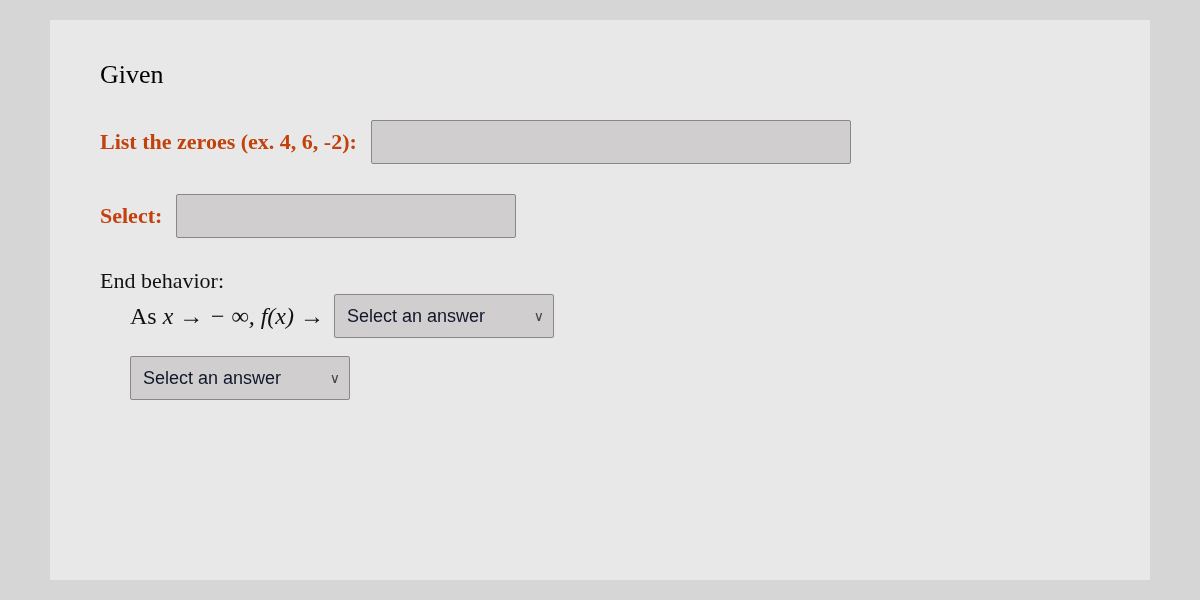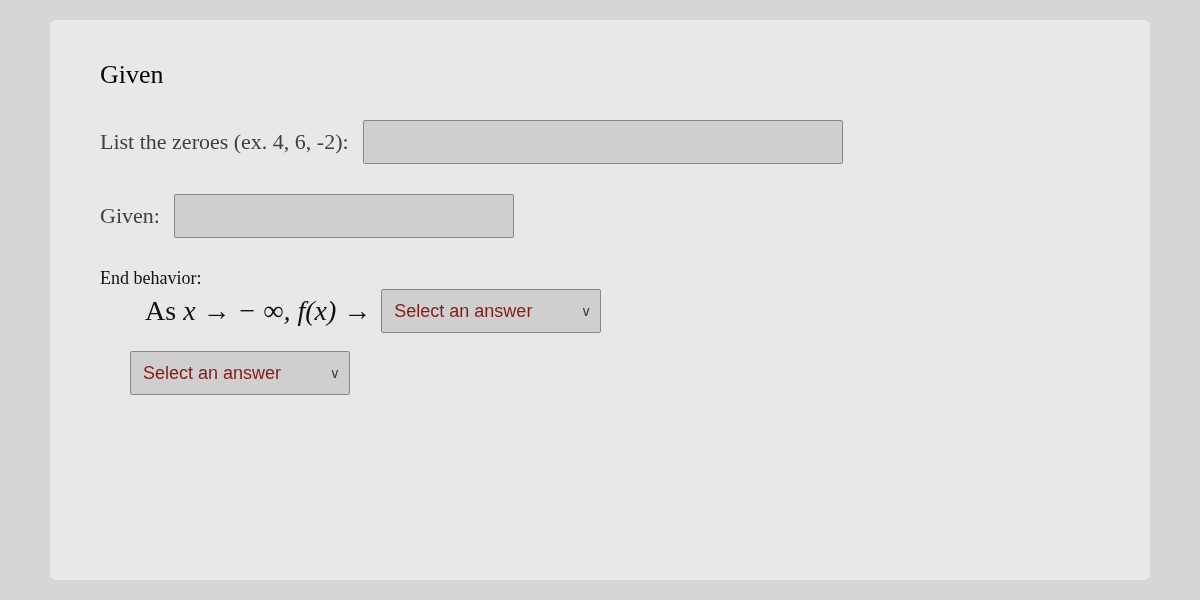--- a/index.html
+++ b/index.html
@@ -16,37 +16,38 @@
       display: flex;
       align-items: center;
       justify-content: center;
       overflow: hidden;
     }
 
     .card {
       background-color: #e8e8e8;
       width: 1100px;
       height: 560px;
-      border-radius: 6px;
+      border-radius: 0;
       padding: 40px 50px;
       display: flex;
       flex-direction: column;
       gap: 30px;
     }
 
     .row {
       display: flex;
       align-items: center;
       gap: 14px;
     }
 
     .row-label {
       font-size: 22px;
-      color: #404040;
+      color: #c2410c;
       white-space: nowrap;
+      font-weight: bold;
     }
 
     .text-input {
       border: 1.5px solid #888;
       background: #d0cece;
       height: 44px;
       border-radius: 2px;
       font-size: 18px;
       padding: 0 10px;
       outline: none;
@@ -55,55 +56,54 @@
 
     .input-wide {
       width: 480px;
     }
 
     .input-medium {
       width: 340px;
     }
 
     .section-title {
-      font-size: 18px;
+      font-size: 22px;
       color: #111;
     }
 
     .end-behavior-block {
       display: flex;
       flex-direction: column;
       gap: 18px;
       padding-left: 30px;
     }
 
     .end-row {
       display: flex;
       align-items: center;
       gap: 10px;
     }
 
     .end-row-text {
-      font-size: 28px;
+      font-size: 24px;
       color: #111;
       font-style: italic;
-      margin-left: 15px;
     }
 
     .end-row-text .roman {
       font-style: normal;
     }
 
     .select-answer {
       border: 1.5px solid #888;
       background: #d0cece;
       height: 44px;
       padding: 0 12px;
       font-size: 18px;
-      color: #7f1d1d;
+      color: #0f172a;
       border-radius: 2px;
       cursor: pointer;
       appearance: none;
       -webkit-appearance: none;
       padding-right: 30px;
       position: relative;
       min-width: 220px;
     }
 
     .select-wrapper {
@@ -143,21 +143,21 @@
   <div class="math-formula">
     <span style="font-style:normal; margin-right:8px;">Given</span>
   </div>
 
   <div class="row">
     <span class="row-label">List the zeroes (ex. 4, 6, -2):</span>
     <input type="text" class="text-input input-wide" placeholder="" style="">
   </div>
 
   <div class="row">
-    <span class="row-label">Given:</span>
+    <span class="row-label">Select:</span>
     <input type="text" class="text-input input-medium" placeholder="" style="">
   </div>
 
   <div>
     <div class="section-title">End behavior:</div>
     <div class="end-behavior-block">
 
       <div class="end-row">
         <span class="end-row-text">
           <span class="roman">As</span> <i>x</i> <span class="roman">→</span> − ∞,

